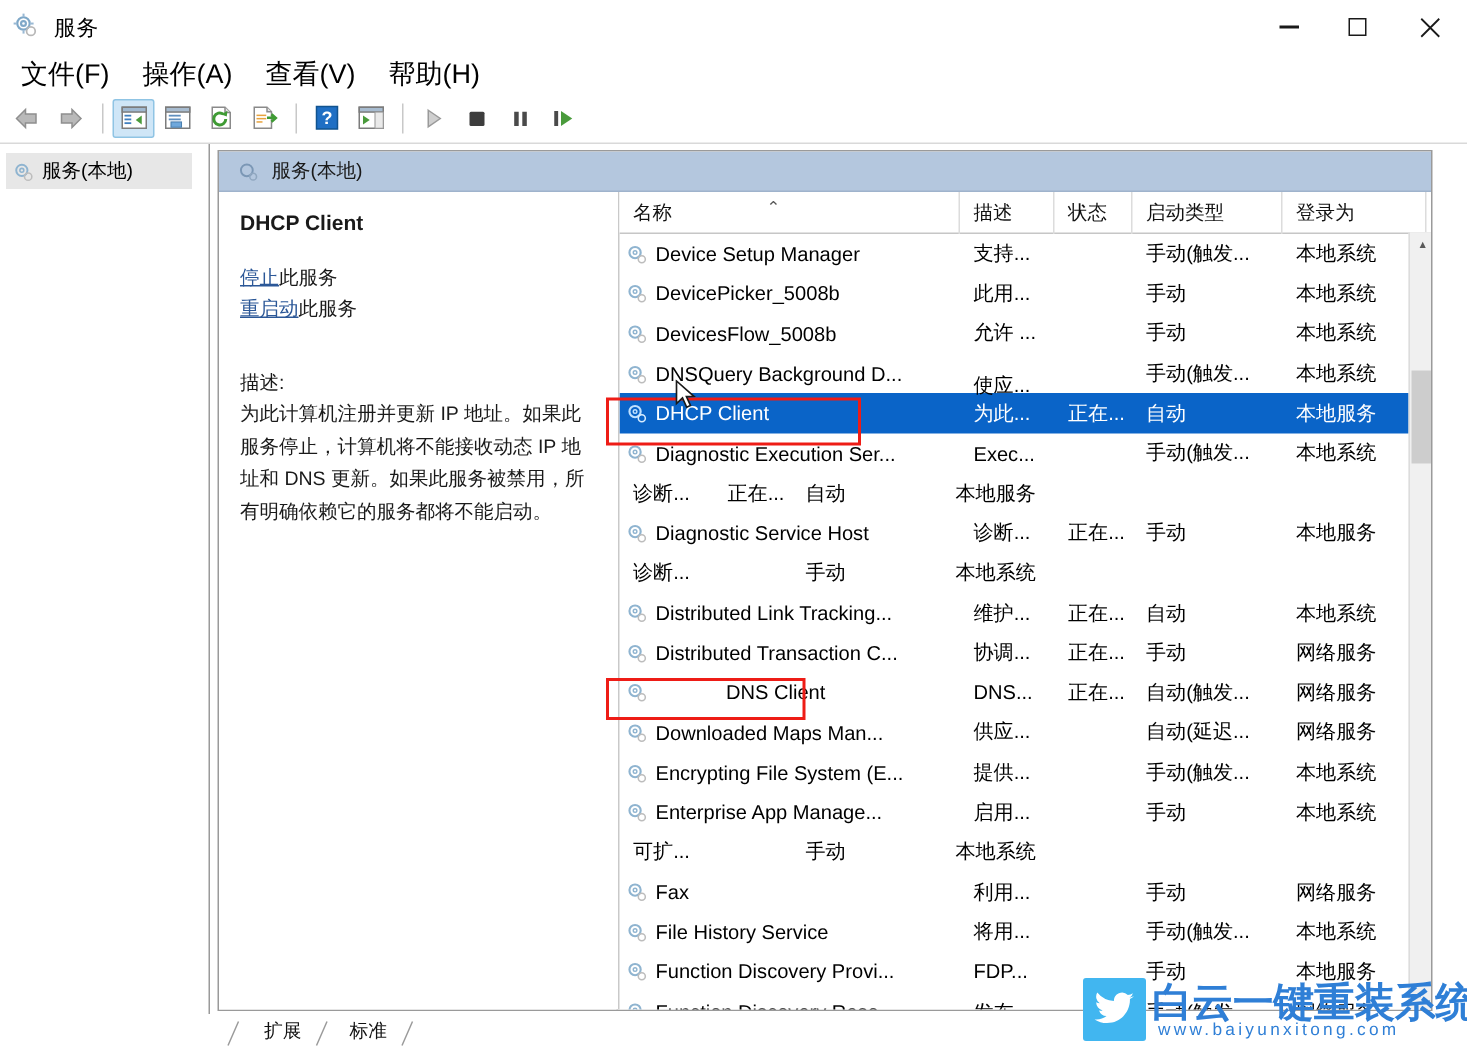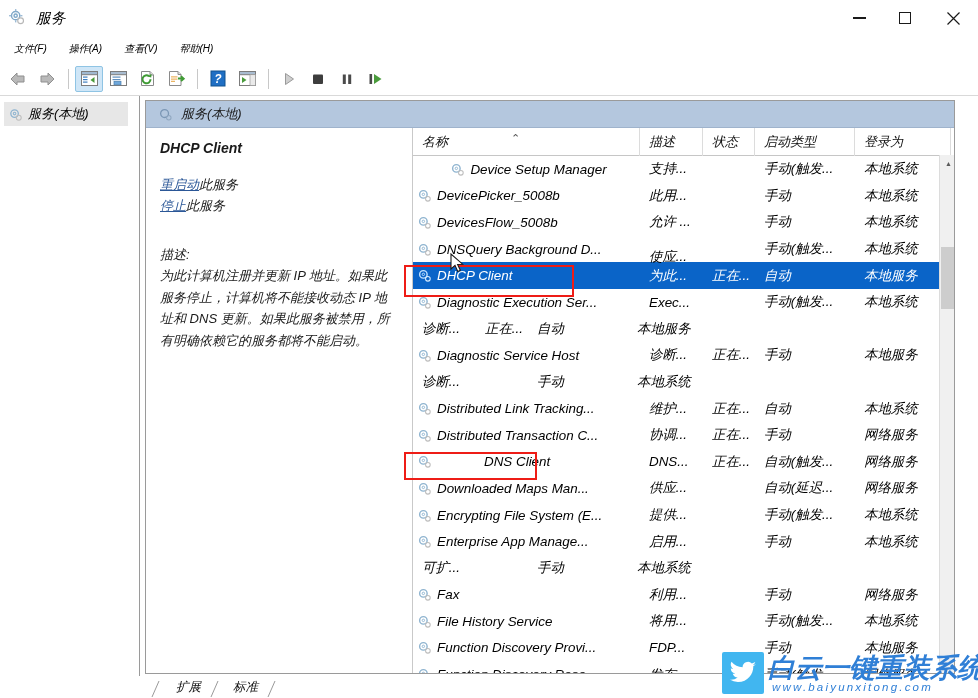--- a/index.html
+++ b/index.html
@@ -2,21 +2,21 @@
 <html><head>
 <meta charset="utf-8">
 <style>
   * { box-sizing: border-box; margin: 0; padding: 0; }
   html, body {
     width: 978px; height: 698px;
     font-family: "Liberation Sans", "DejaVu Sans", sans-serif;
     background: #ffffff;
     overflow: hidden;
   }
-  #app { position: relative; width: 904px; height: 698px; background:#fde047;font-style:italic; }
+  #app { position: relative; width: 904px; height: 698px; background:#fde047; }
 
   
   .titlebar {
     position:absolute; left:0; top:0; width:978px; height:36px;
     background:#ffffff; display:flex; align-items:center;
   }
   .title-icon { margin-left:8px; width:20px; height:20px; position:relative; }
   .gear-glyph {
     width:18px; height:18px; display:block;
   }
@@ -32,21 +32,21 @@
   .win-btn.close { width:50px; font-size:17px; }
   .win-min-glyph { display:block; width:13px; height:1.5px; background:#1a1a1a; }
   .win-max-glyph { display:block; width:12px; height:12px; border:1.5px solid #1a1a1a; }
 
   
   .menubar {
     position:absolute; left:0; top:36px; width:978px; height:26px;
     display:flex; align-items:center; background:#fff;
   }
   .menu-item {
-    font-size:10px; color:#000; padding:2px 10px; margin-left:2px; cursor:default;
+    font-size:18px; color:#000; padding:2px 10px; margin-left:2px; cursor:default;
   }
   .menu-item:first-child { margin-left:4px; }
 
   
   .toolbar {
     position:absolute; left:0; top:62px; width:978px; height:34px;
     background:#fff; display:flex; align-items:center; padding-left:4px;
     border-bottom:1px solid #d9d9d9;
   }
   .tb-btn {
@@ -339,24 +339,24 @@
               <circle cx="7" cy="7" r="4.2" fill="none" stroke="#5d7ea0" stroke-width="1.4"></circle>
               <circle cx="11.5" cy="11.5" r="2.4" fill="none" stroke="#7d96b0" stroke-width="1.1"></circle>
             </svg>
           </span>
           <span class="ph-text">服务(本地)</span>
         </div>
 
         <div class="detail-col">
           <div class="detail-title">DHCP Client</div>
           <div class="detail-link-line">
-            <span class="detail-link">重启动</span><span>此服务</span>
+            <span class="detail-link">停止</span><span>此服务</span>
           </div>
           <div class="detail-link-line">
-            <span class="detail-link">停止</span><span>此服务</span>
+            <span class="detail-link">重启动</span><span>此服务</span>
           </div>
           <div class="detail-desc-label">描述:</div>
           <div class="detail-desc-body">为此计算机注册并更新 IP 地址。如果此服务停止，计算机将不能接收动态 IP 地址和 DNS 更新。如果此服务被禁用，所有明确依赖它的服务都将不能启动。</div>
         </div>
 
         <div class="list-col">
 
           <div class="lv-header">
             <div class="lv-col" style="width:227px">
               <span>名称</span>
@@ -371,21 +371,21 @@
             <div class="lv-col" style="width:100px">
               <span>启动类型</span>
             </div>
             <div class="lv-col" style="width:96px">
               <span>登录为</span>
             </div>
           </div>
 
           <div class="lv-rows" id="rows-container">
               <div class="lv-row">
-                <div class="cell name" style="width: 227px; justify-content: center;">
+                <div class="cell name" style="width: 227px;">
                   <span class="svc-ico">
                     <svg width="15" height="15" viewBox="0 0 16 16">
                       <circle cx="6.8" cy="6.8" r="4" fill="none" stroke="#8fb4d0" stroke-width="1.5"></circle>
                       <circle cx="6.8" cy="6.8" r="1.3" fill="none" stroke="#8fb4d0" stroke-width="1"></circle>
                       <circle cx="11.6" cy="11.5" r="2.5" fill="none" stroke="#bdbdbd" stroke-width="1.1"></circle>
                     </svg>
                   </span>
                   <span>Device Setup Manager</span>
                 </div>
                 <div class="cell gen" style="width: 63px;">支持...</div>

